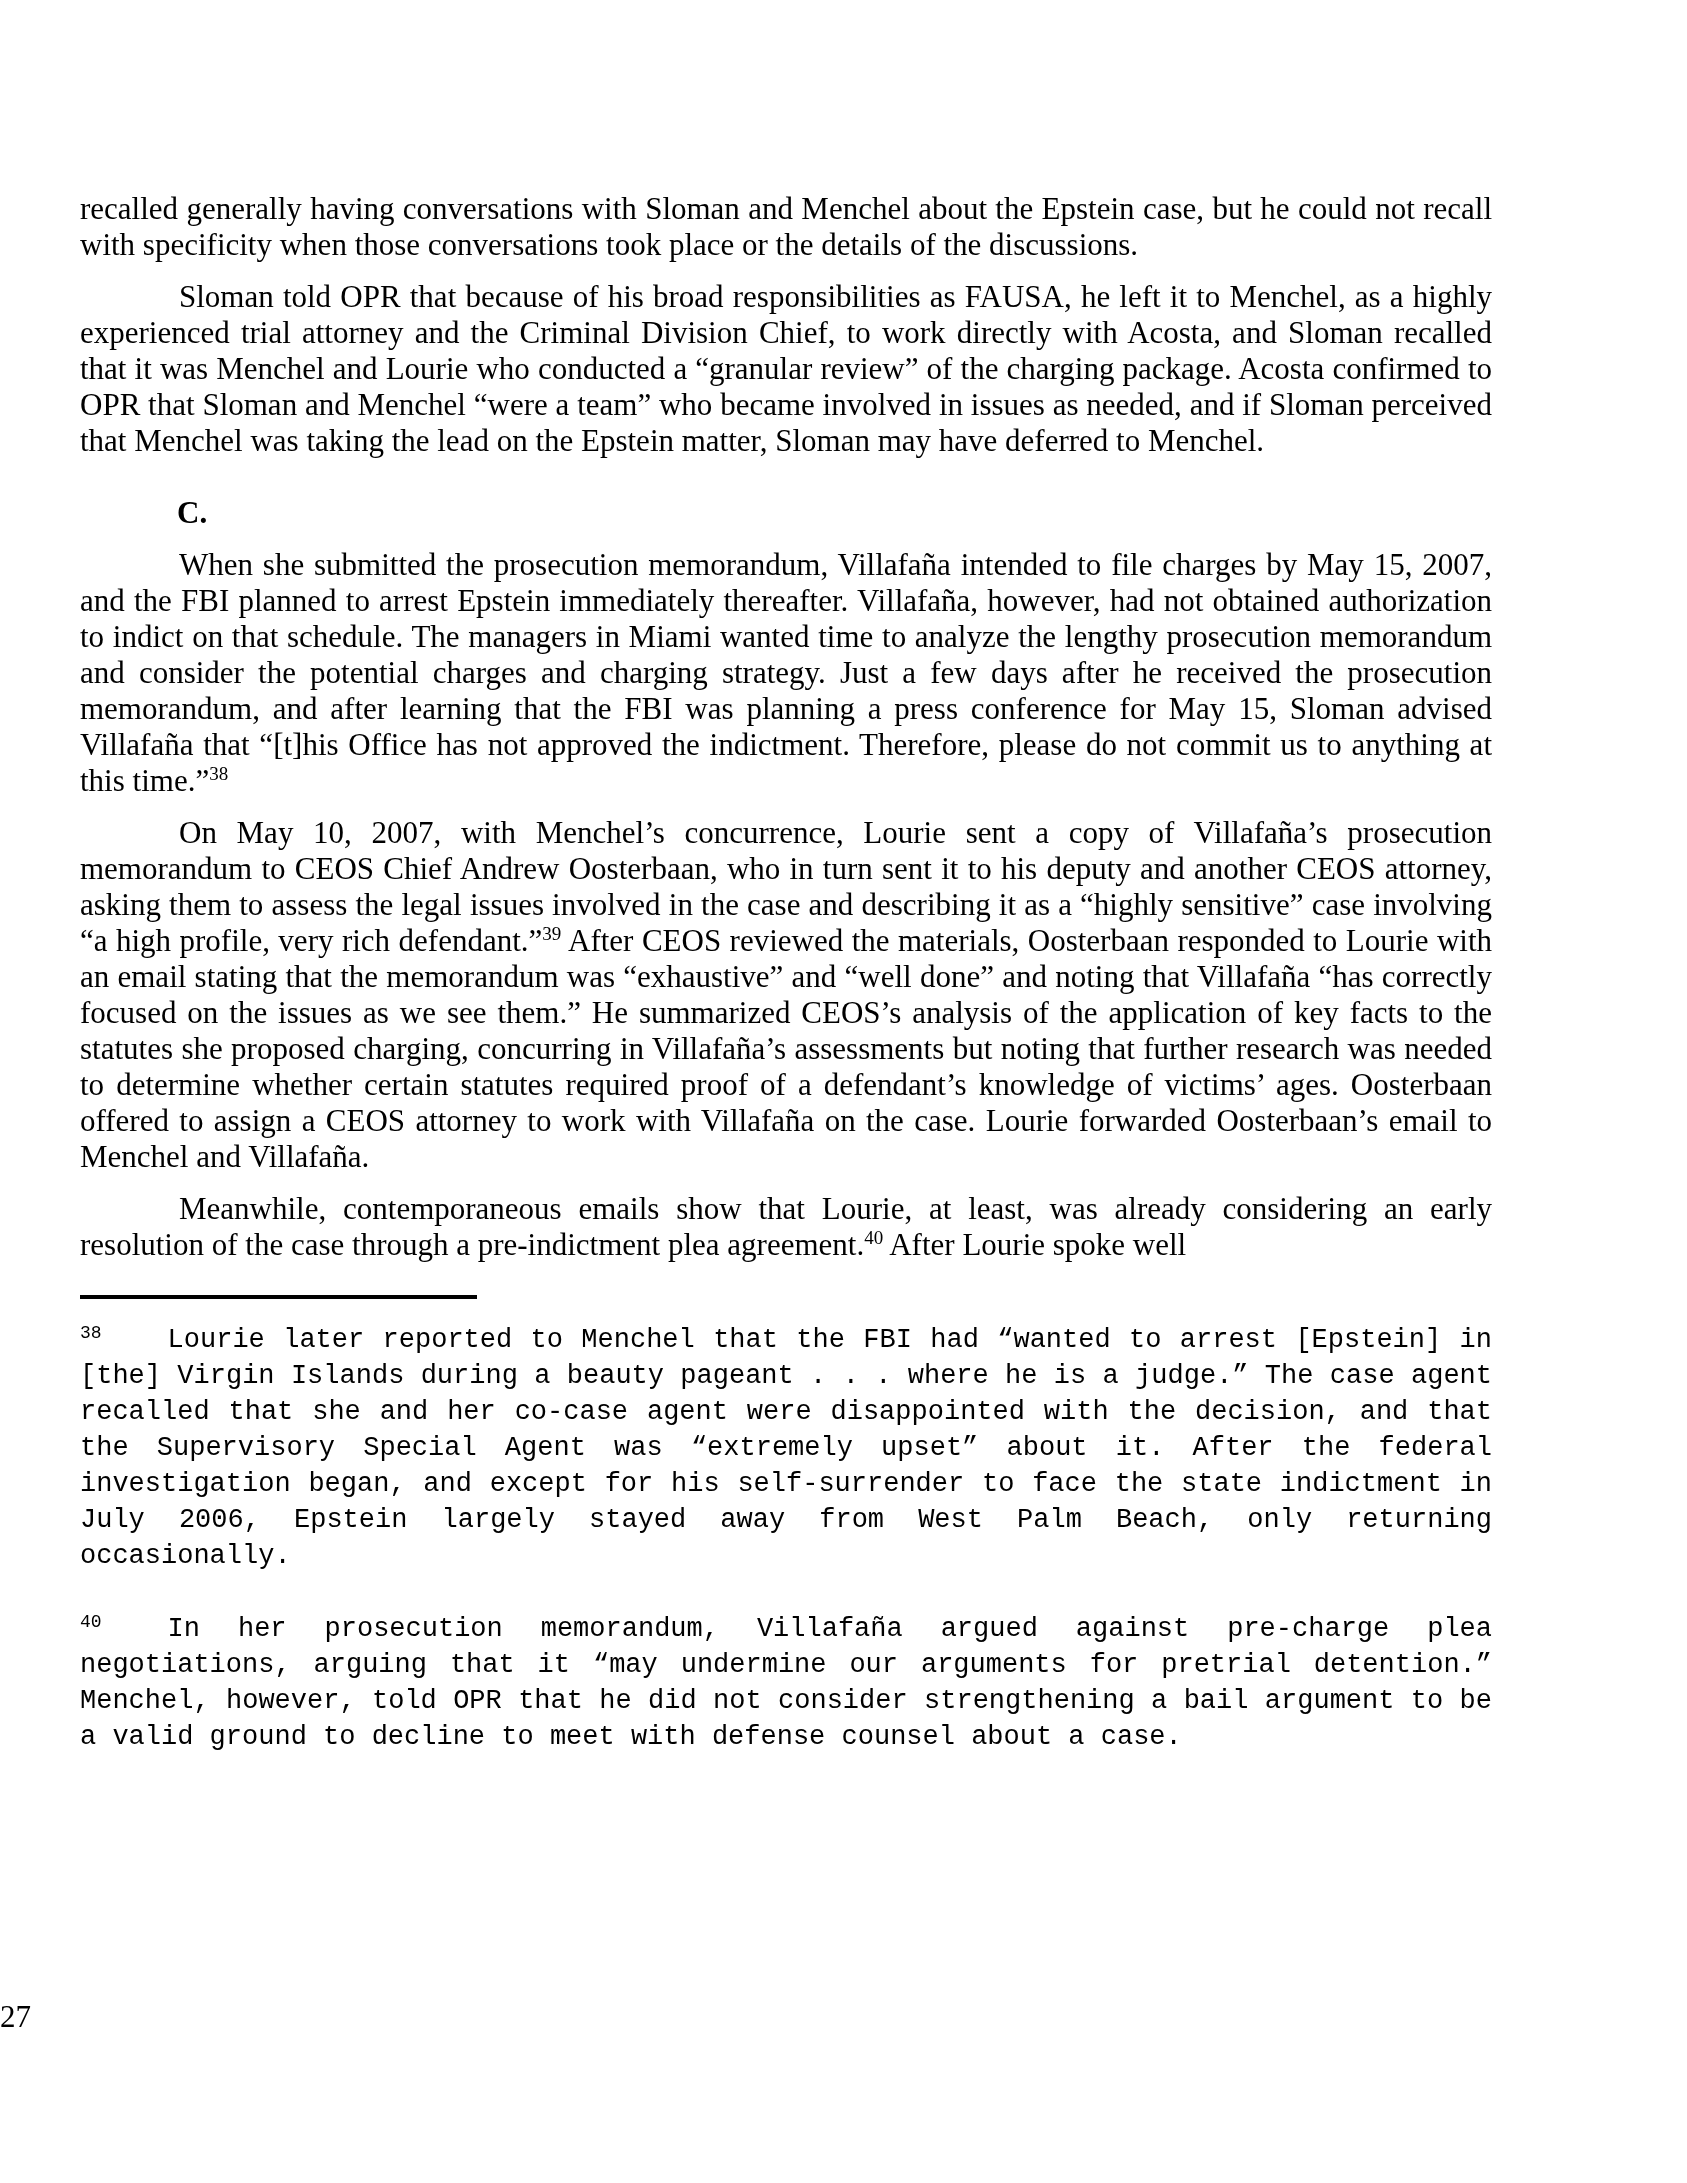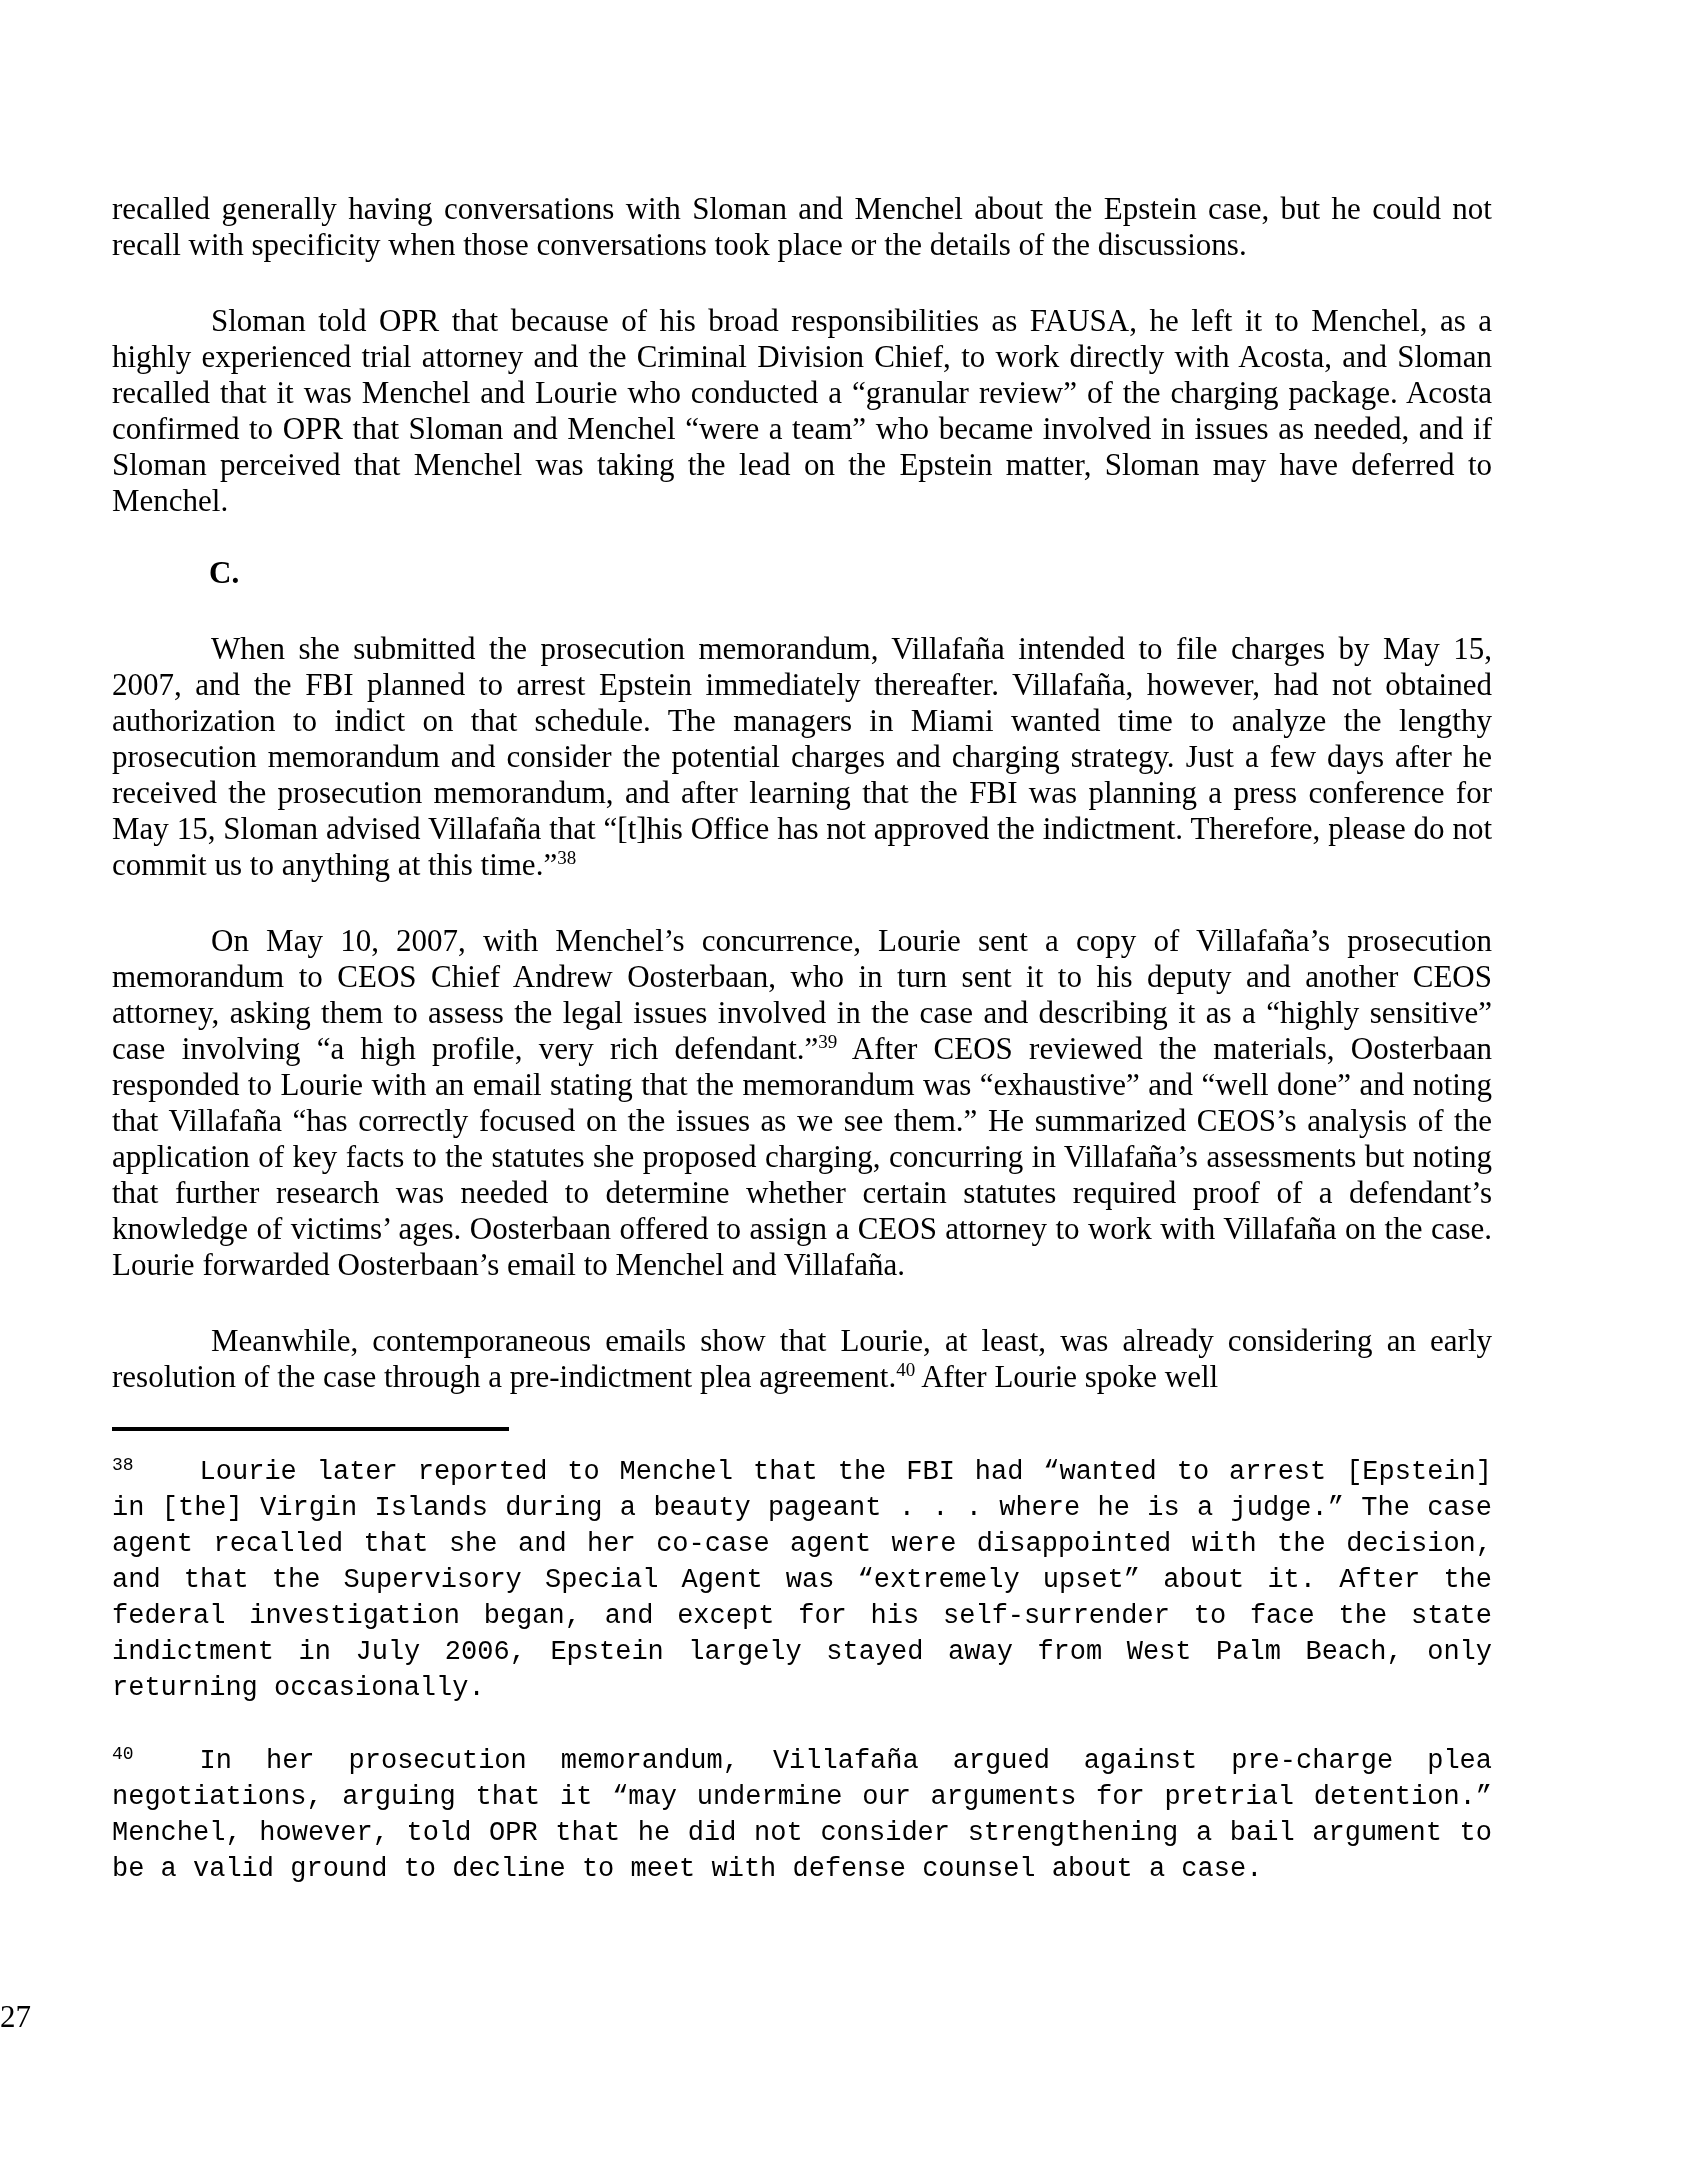--- a/index.html
+++ b/index.html
@@ -5,30 +5,30 @@
   html, body { margin: 0; padding: 0; background: #888; }
   .page {
     width: 1687px;
     height: 2183px;
     margin: 0 auto;
     background: #ffffff;
     color: #000000;
     font-family: "Liberation Serif", "DejaVu Serif", serif;
     position: relative;
     box-sizing: border-box;
-    padding: 191px 195px 0 112px;
+    padding: 191px 195px 0 80px;
     overflow: hidden;
   }
   .body-para {
     font-size: 31px;
     line-height: 36px;
     text-align: justify;
     margin: 0;
   }
-  .mt { margin-top: 40px; }
+  .mt { margin-top: 16px; }
   .indent { text-indent: 99px; }
   .section-heading {
     display: flex;
     font-weight: bold;
     font-size: 31px;
     line-height: 36px;
     margin: 36px 0 0 0;
     padding-left: 97px;
   }
   .heading-letter { flex: 0 0 102px; }

